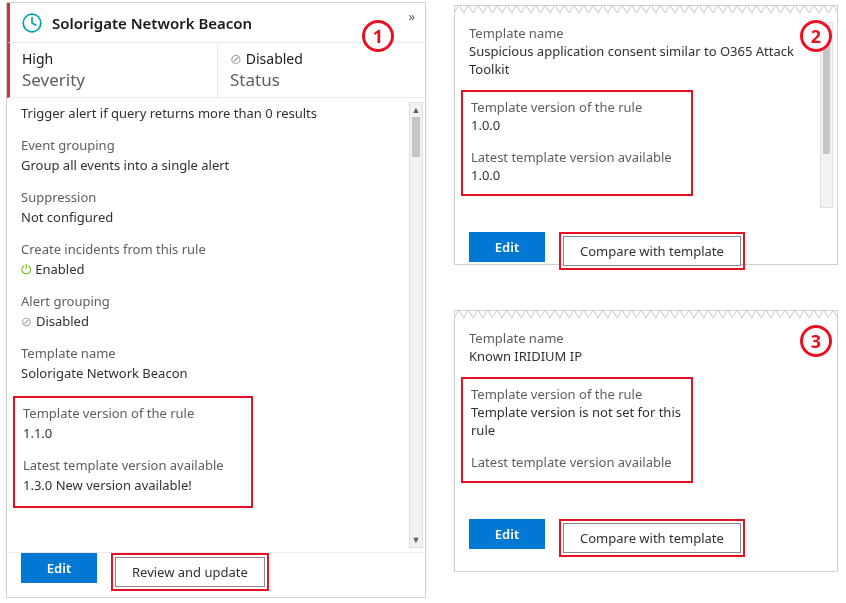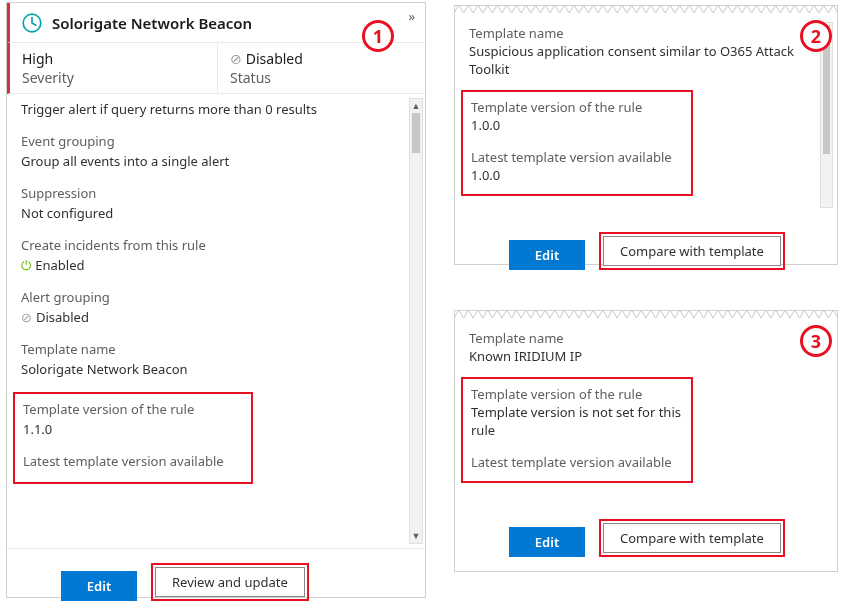--- a/index.html
+++ b/index.html
@@ -38,21 +38,21 @@
   }
   .rule-title { font-weight: 600; font-size: 15px; color: #1b1a19; }
   .collapse-chev { position:absolute; right:10px; top:4px; font-size:13px; color:#605e5c; cursor:pointer; }
   .sev-row {
     display:flex; border-bottom:1px solid #edebe9;
     border-left: 3px solid #d13438;
   }
   .sev-cell { flex:1; padding:6px 12px; border-right:1px solid #edebe9; }
   .sev-cell:last-child { border-right:none; }
   .sev-val { font-size:14px; color:#1b1a19; display:flex; align-items:center;}
-  .sev-lbl { font-size:14px; color:#605e5c; }
+  .sev-lbl { font-size:17px; color:#605e5c; }
   .disabled-icon { color:#a19f9d; margin-right:4px; font-size:14px; line-height:1; }
   .scroll-body {
     height: 455px;
     overflow:hidden;
     border-bottom:1px solid #edebe9;
     position:relative;
     padding: 6px 14px 0 14px;
     font-size:13px;
   }
   .scroll-body .line { margin-bottom: 2px; }
@@ -65,21 +65,21 @@
     position:absolute; right:2px; top:4px; width:14px; height:calc(100% - 8px);
     background:#f3f2f1; border:1px solid #e1dfdd;
   }
   .scroll-up, .scroll-dn {
     position:absolute; left:0; width:100%; height:14px;
     font-size:9px; text-align:center; color:#605e5c; line-height:14px;
   }
   .scroll-up{top:0;} .scroll-dn{bottom:0;}
   .scroll-thumb{ position:absolute; top:14px; left:2px; right:2px; height:40px; background:#c8c6c4;}
   .footer {
-    height:52px; display:flex; align-items:flex-end; padding-left:14px; gap:14px;margin-left:40px;
+    height:52px; display:flex; align-items:flex-start; padding-left:14px; gap:14px;
   }
   .btn-primary {
     background:#0078d4; color:#fff; border:none; height:30px;
     min-width:76px; padding:0 18px; font-size:13px; font-family:inherit;
     font-weight:600; cursor:pointer;
   }
   .btn-secondary {
     background:#fff; color:#323130; border:1px solid #8a8886; height:30px;
     padding:0 16px; font-size:13px; font-family:inherit; cursor:pointer;
   }
@@ -154,20 +154,21 @@
     <div class="line"><span class="green-pwr">⏻</span><span>Enabled</span></div>
     <div class="sec-label line">Alert grouping</div>
     <div class="line"><span class="grey-no">⊘</span><span>Disabled</span></div>
     <div class="sec-label line">Template name</div>
     <div class="line">Solorigate Network Beacon</div>
 
     <div class="red-box-wide" style="margin-top:14px; width:240px;">
       <div class="sec-label sec-first line">Template version of the rule</div>
       <div class="line">1.1.0</div>
       <div class="sec-label line">Latest template version available</div>
+      <div class="line"><span>1.3.0 </span><span class="bold">New version available!</span></div>
     </div>
 
     <div class="scrollbar">
       <div class="scroll-up">▲</div>
       <div class="scroll-thumb"></div>
       <div class="scroll-dn">▼</div>
     </div>
   </div>
   <div class="footer">
     <button class="btn-primary">Edit</button>

